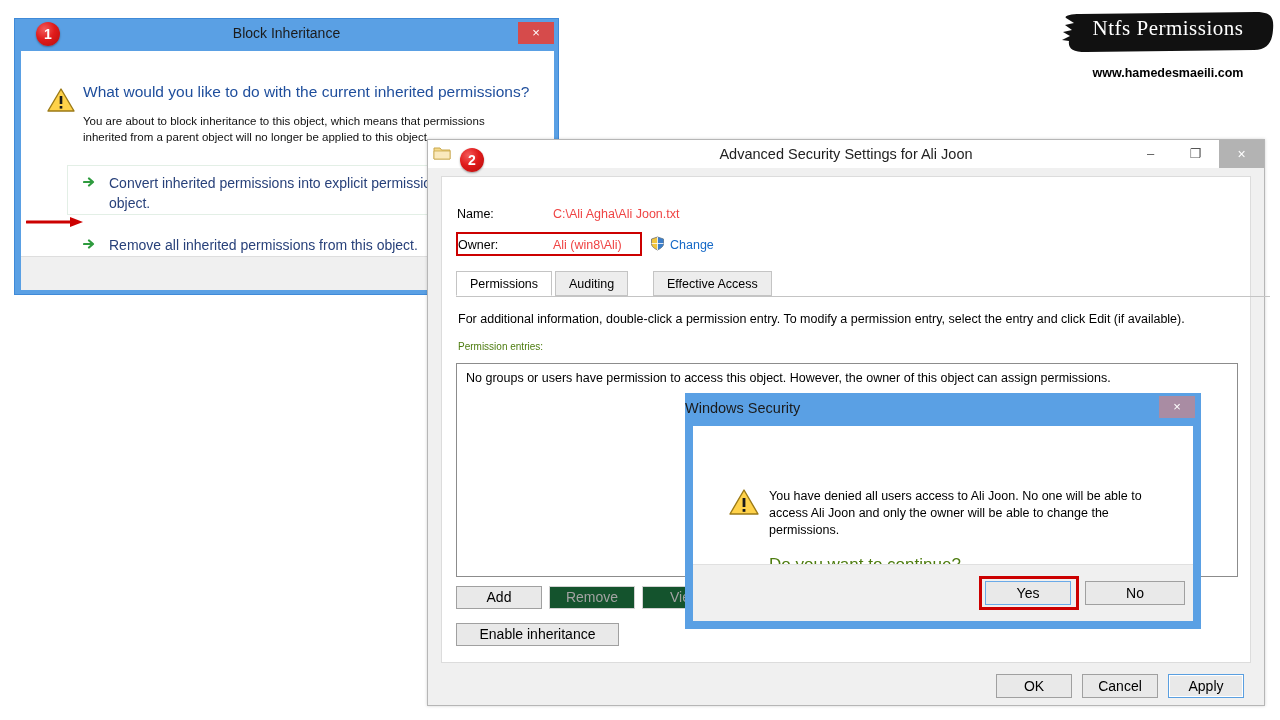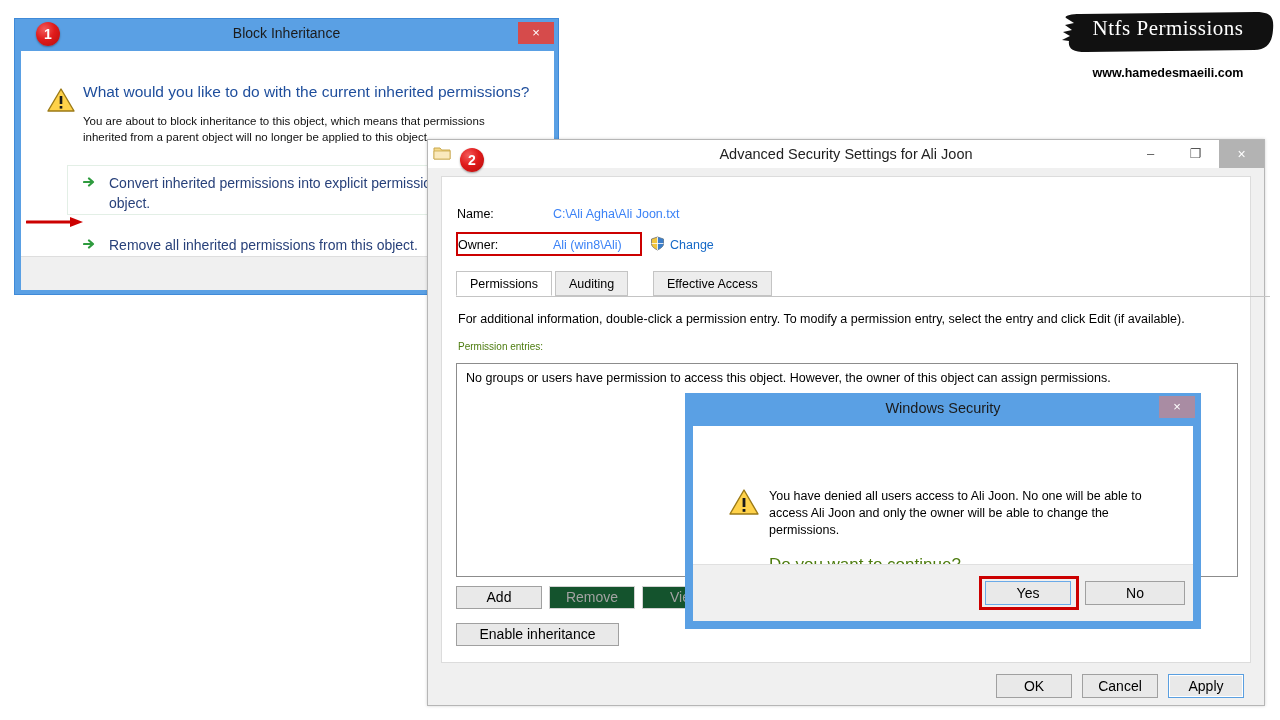--- a/index.html
+++ b/index.html
@@ -207,21 +207,21 @@
   }
 
   .field-label {
     position: absolute;
     font-size: 12.5px;
     color: #000000;
   }
   .field-value {
     position: absolute;
     font-size: 12.5px;
-    color: #3b82f6;
+    color: #ef4444;
   }
   #as-name-label  { left: 15px; top: 30px; }
   #as-name-value  { left: 111px; top: 30px; }
   #as-owner-label { left: 16px; top: 61px; }
   #as-owner-value { left: 111px; top: 61px; }
   #as-owner-redbox {
     position: absolute;
     left: 14px; top: 55px;
     width: 186px; height: 24px;
     border: 2px solid #cc0000;
@@ -331,21 +331,20 @@
   }
   #ws-titlebar {
     position: absolute;
     left: 0; top: 0;
     width: 100%; height: 33px;
   }
   #ws-title {
     position: absolute;
     left: 0; top: 7px;
     width: 100%;
-    text-align: center;
     font-size: 14.5px;
     color: #1b1b1b;
   }
   #ws-close {
     position: absolute;
     right: 6px; top: 3px;
     width: 36px; height: 22px;
     background: #a98ca3;
     color: #ffffff;
     font-size: 13px;

